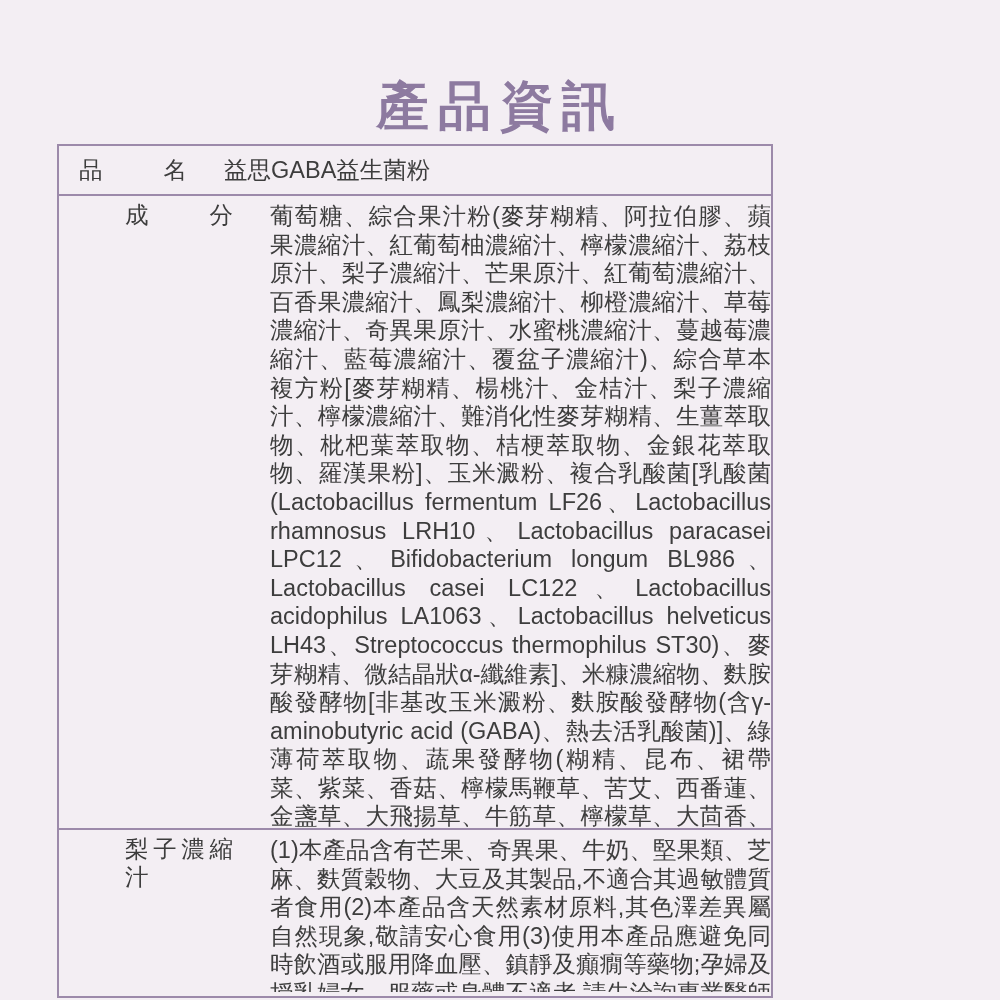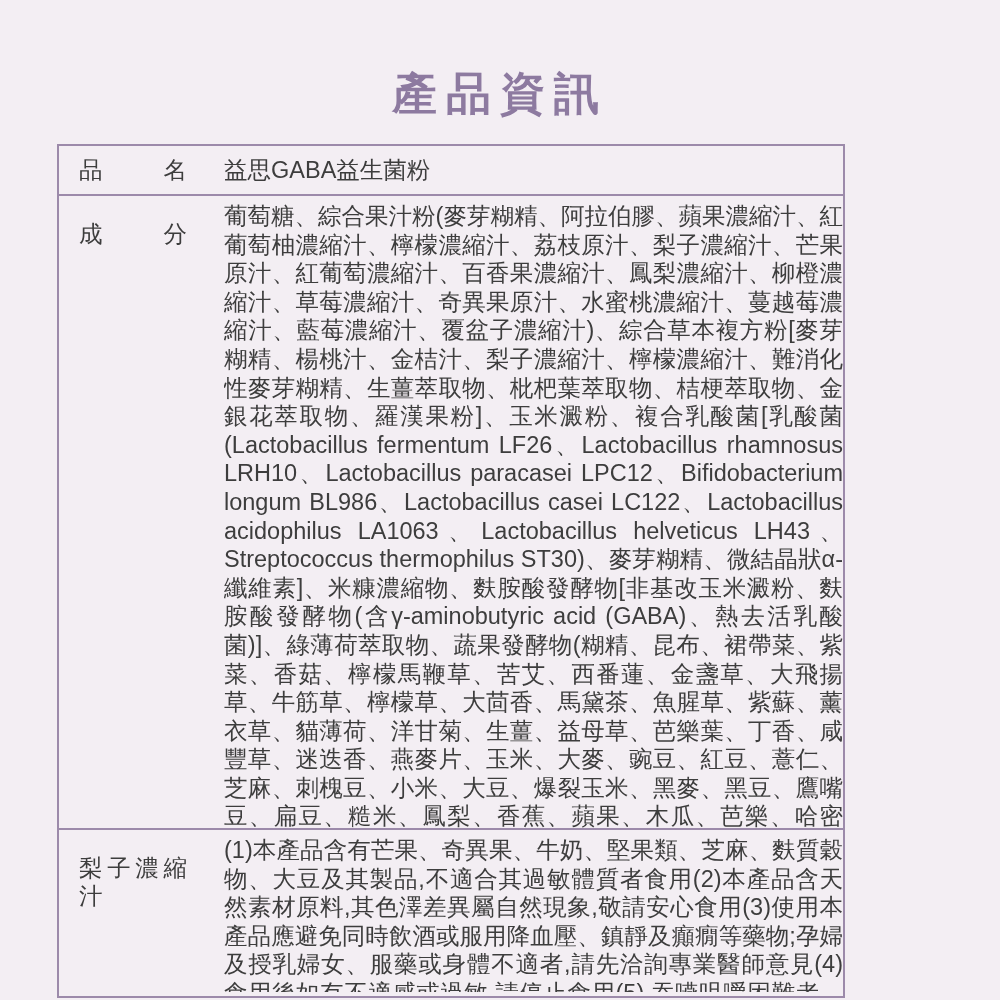--- a/index.html
+++ b/index.html
@@ -14,34 +14,34 @@
     font-family: "Liberation Sans", sans-serif;
     color: #3d3d3d;
   }
   .canvas {
     position: relative;
     width: 1000px;
     height: 1000px;
     overflow: hidden;
   }
   .page-title {
-    margin: 4px;
+    margin: 12px;
     padding-top: 64px;
     text-align: center;
-    font-size: 45px;
+    font-size: 53px;
     line-height: 1.15;
     font-weight: bold;
     letter-spacing: 9px;
     color: #8d7aa0;
   }
   .info-table {
     position: absolute;
     left: 57px;
     top: 144px;
-    width: 788px;
+    width: 716px;
     height: 854px;
     box-sizing: border-box;
     border: 2px solid #9c8aaa;
     background: transparent;
   }
   .row {
     display: flex;
     box-sizing: border-box;
     overflow: hidden;
   }
@@ -52,21 +52,22 @@
   .row-ingredients { height: 634px; }
   .row-precautions { height: 164px; }
   .cell-label {
     box-sizing: border-box;
     width: 165px;
     flex: 0 0 165px;
     padding-left: 20px;
   }
   .row-ingredients .cell-label,
   .row-precautions .cell-label {
-    padding-top: 24px;
+    padding-top: 5px;
+    margin-left: 46px;
   }
   .label-text {
     display: inline-block;
     width: 108px;
     font-size: 23.5px;
     line-height: 28px;
     color: #3d3d3d;
     text-align: justify;
     text-align-last: justify;
     -moz-text-align-last: justify;

